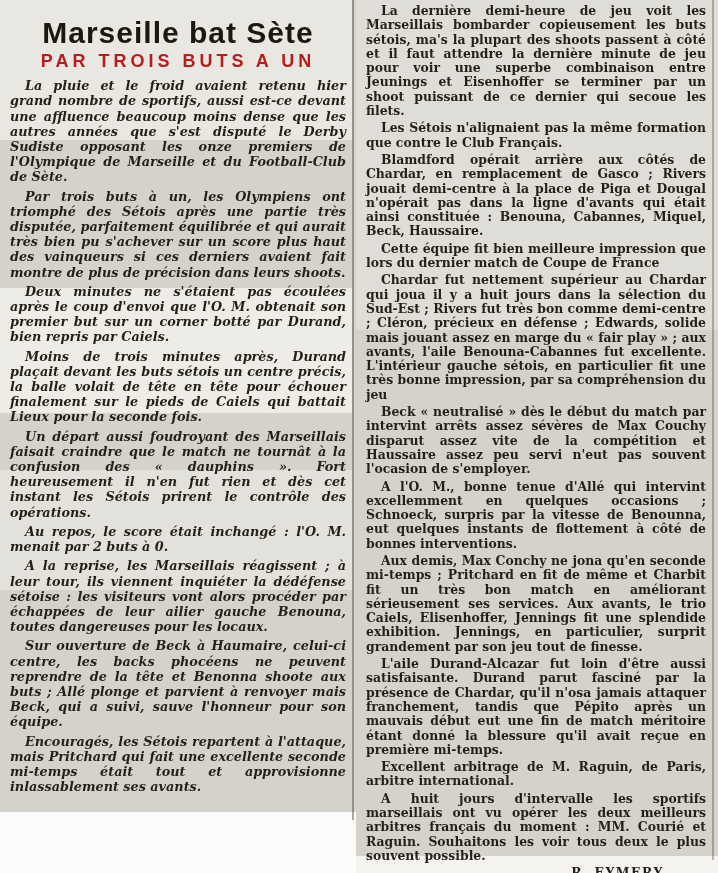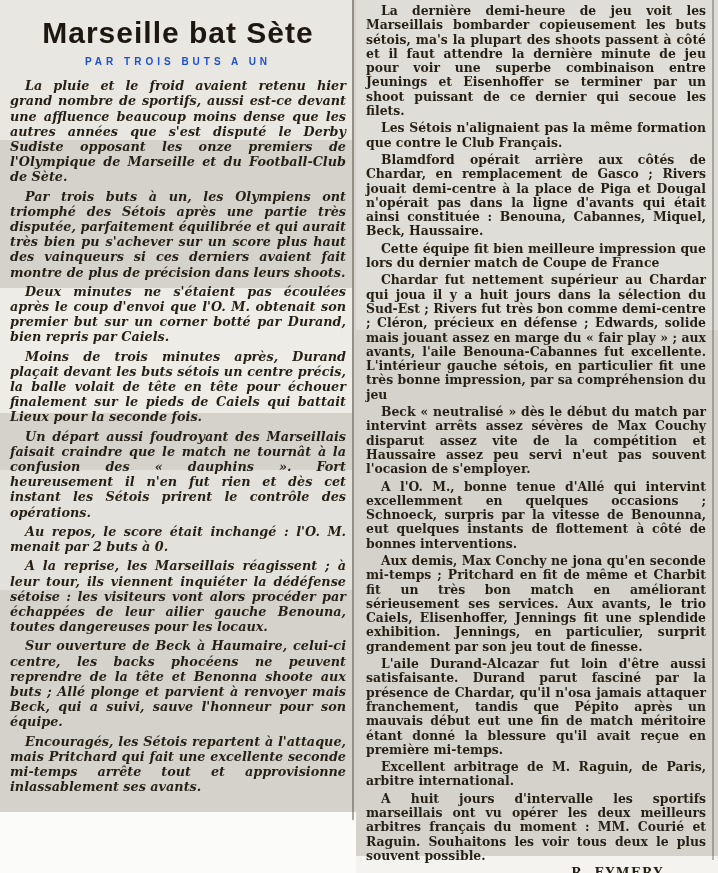--- a/index.html
+++ b/index.html
@@ -60,25 +60,25 @@
     font-size: 30px;
     line-height: 34px;
     text-align: center;
     letter-spacing: 1px;
     margin: 2px 0 4px 0;
     color: #1c1710;
   }
   .subhead {
     font-family: "Liberation Sans", "DejaVu Sans", sans-serif;
     font-weight: 700;
-    font-size: 10px;
+    font-size: 18px;
     text-align: center;
     letter-spacing: 4px;
     margin: 2px 0 9px 0;
-    color: #1d4ed8;
+    color: #b91c1c;
   }
   .para {
     margin: 0 0 3px 0;
     text-indent: 15px;
   }
   .col-left .para { margin-bottom: 4px; font-style: italic; }
   .signature {
     text-align: right;
     padding-right: 38px;
     font-weight: 700;
@@ -106,21 +106,21 @@
     <h2 class="subhead">PAR TROIS BUTS A UN</h2>
     <div>
         <p class="para">La pluie et le froid avaient retenu hier grand nombre de sportifs, aussi est-ce devant une affluence beaucoup moins dense que les autres années que s'est disputé le Derby Sudiste opposant les onze premiers de l'Olympique de Marseille et du Football-Club de Sète.</p>
         <p class="para">Par trois buts à un, les Olympiens ont triomphé des Sétois après une partie très disputée, parfaitement équilibrée et qui aurait très bien pu s'achever sur un score plus haut des vainqueurs si ces derniers avaient fait montre de plus de précision dans leurs shoots.</p>
         <p class="para">Deux minutes ne s'étaient pas écoulées après le coup d'envoi que l'O. M. obtenait son premier but sur un corner botté par Durand, bien repris par Caiels.</p>
         <p class="para">Moins de trois minutes après, Durand plaçait devant les buts sétois un centre précis, la balle volait de tête en tête pour échouer finalement sur le pieds de Caiels qui battait Lieux pour la seconde fois.</p>
         <p class="para">Un départ aussi foudroyant des Marseillais faisait craindre que le match ne tournât à la confusion des « dauphins ». Fort heureusement il n'en fut rien et dès cet instant les Sétois prirent le contrôle des opérations.</p>
         <p class="para">Au repos, le score était inchangé : l'O. M. menait par 2 buts à 0.</p>
         <p class="para">A la reprise, les Marseillais réagissent ; à leur tour, ils viennent inquiéter la dédéfense sétoise : les visiteurs vont alors procéder par échappées de leur ailier gauche Benouna, toutes dangereuses pour les locaux.</p>
         <p class="para">Sur ouverture de Beck à Haumaire, celui-ci centre, les backs phocéens ne peuvent reprendre de la tête et Benonna shoote aux buts ; Allé plonge et parvient à renvoyer mais Beck, qui a suivi, sauve l'honneur pour son équipe.</p>
-        <p class="para">Encouragés, les Sétois repartent à l'attaque, mais Pritchard qui fait une excellente seconde mi-temps arrête tout et approvisionne inlassablement ses avants.</p>
+        <p class="para">Encouragés, les Sétois repartent à l'attaque, mais Pritchard qui fait une excellente seconde mi-temps était tout et approvisionne inlassablement ses avants.</p>
       </div>
   </div>
 
   <div class="col col-right">
     <div>
         <p class="para">La dernière demi-heure de jeu voit les Marseillais bombarder copieusement les buts sétois, ma's la plupart des shoots passent à côté et il faut attendre la dernière minute de jeu pour voir une superbe combinaison entre Jeunings et Eisenhoffer se terminer par un shoot puissant de ce dernier qui secoue les filets.</p>
         <p class="para">Les Sétois n'alignaient pas la même formation que contre le Club Français.</p>
         <p class="para">Blamdford opérait arrière aux côtés de Chardar, en remplacement de Gasco ; Rivers jouait demi-centre à la place de Piga et Dougal n'opérait pas dans la ligne d'avants qui était ainsi constituée : Benouna, Cabannes, Miquel, Beck, Haussaire.</p>
         <p class="para">Cette équipe fit bien meilleure impression que lors du dernier match de Coupe de France</p>
         <p class="para">Chardar fut nettement supérieur au Chardar qui joua il y a huit jours dans la sélection du Sud-Est ; Rivers fut très bon comme demi-centre ; Cléron, précieux en défense ; Edwards, solide mais jouant assez en marge du « fair play » ; aux avants, l'aile Benouna-Cabannes fut excellente. L'intérieur gauche sétois, en particulier fit une très bonne impression, par sa compréhension du jeu</p>

